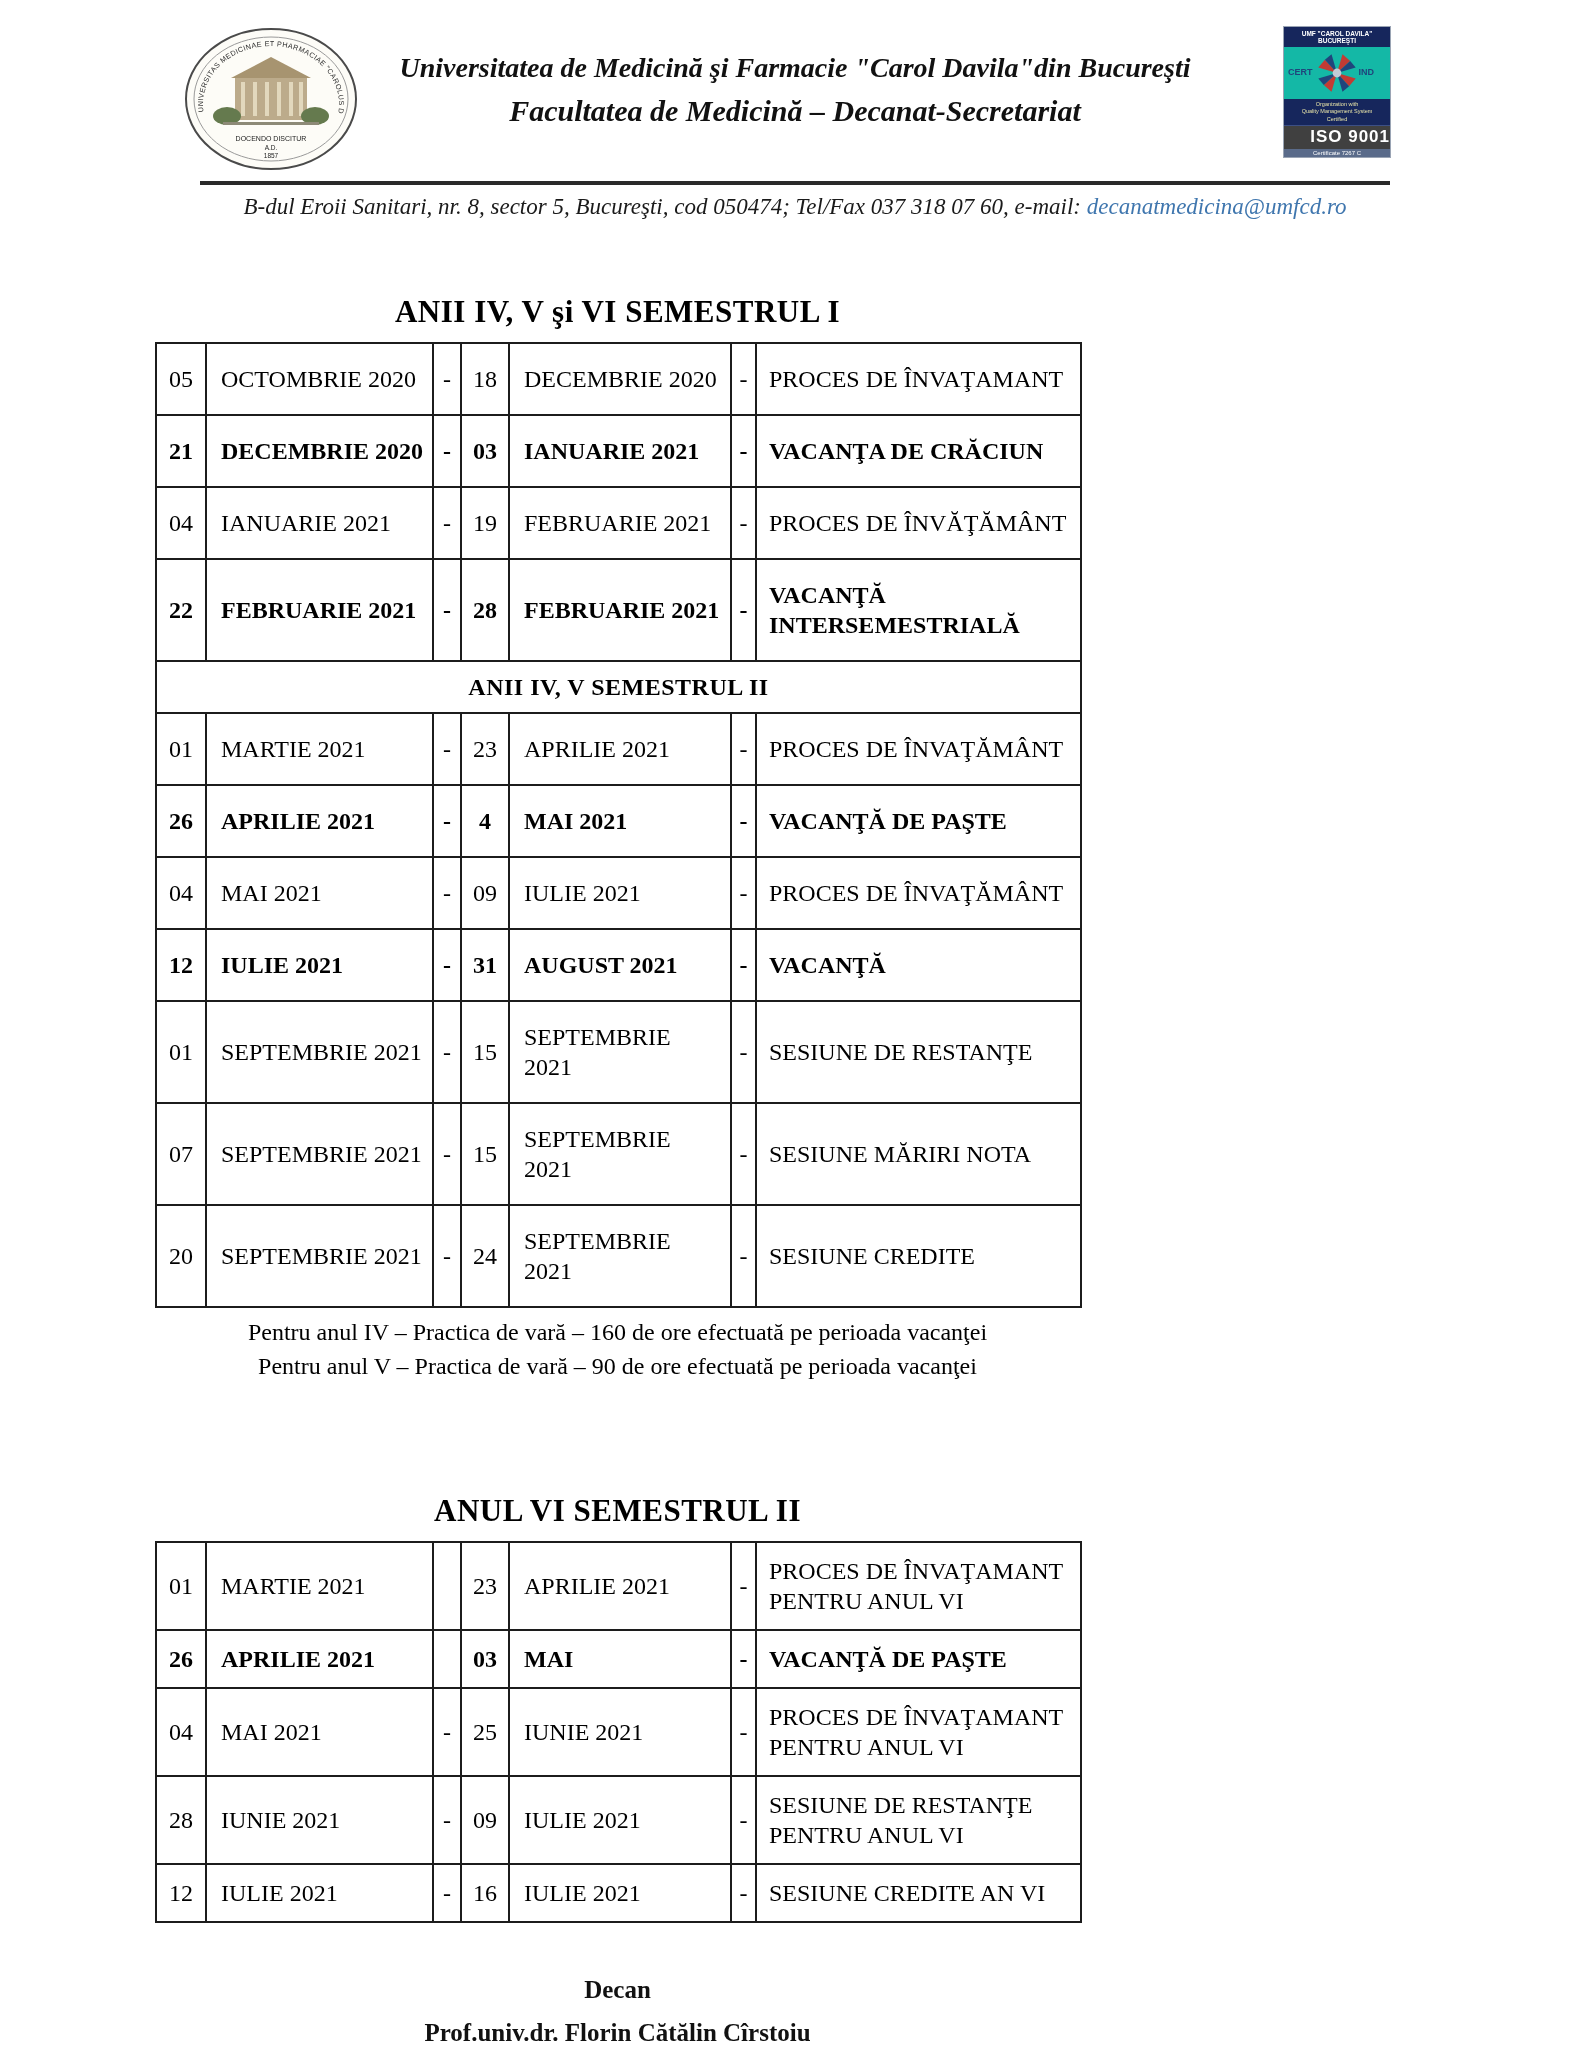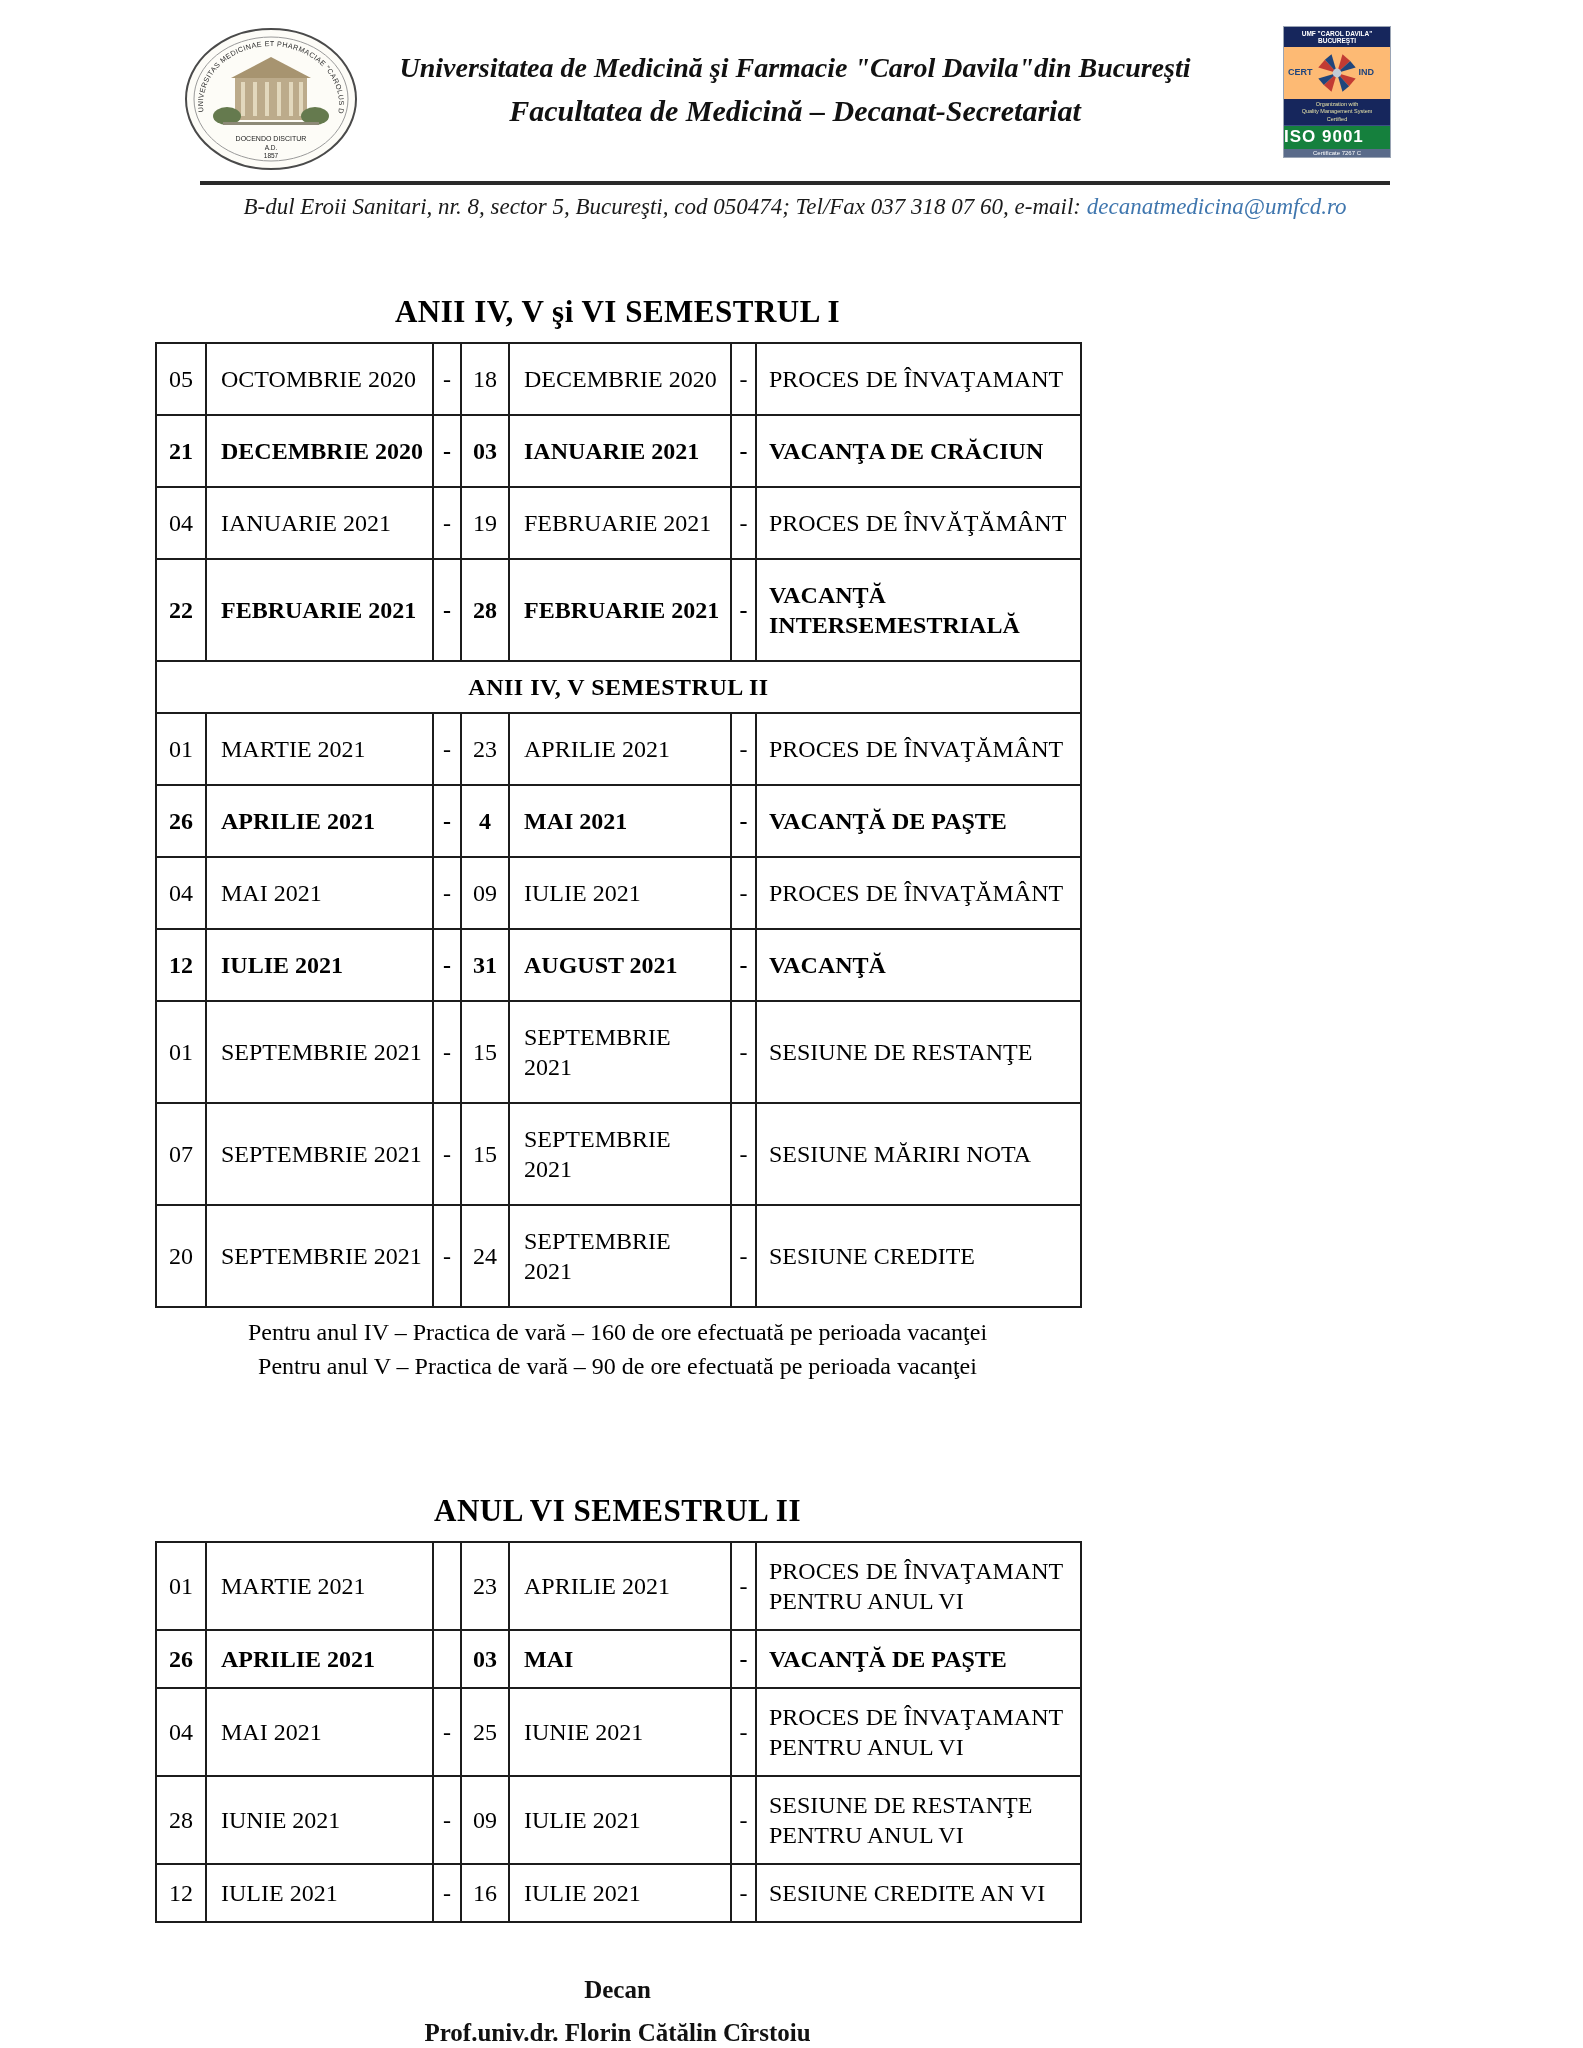--- a/index.html
+++ b/index.html
@@ -22,35 +22,35 @@
   .titles .line2 { font-size:30px; margin-top:10px; }
   .badge {
     position:absolute; left:1283px; top:26px; width:106px;
     border:1px solid #9aa4b4; font-family:"Liberation Sans", sans-serif;
   }
   .badge-top {
     background:#16265c; color:#fff; font-size:6.5px; font-weight:bold;
     text-align:center; padding:3px 1px;
   }
   .badge-mid {
-    background:#fdba74; height:52px; position:relative;
+    background:#14b8a6; height:52px; position:relative;
   }
   .badge-mid svg { position:absolute; left:31px; top:4px; }
   .badge-cert, .badge-ind {
     position:absolute; top:20px; font-size:9px; font-weight:bold; color:#20457c;
   }
   .badge-cert { left:4px; }
   .badge-ind { right:16px; }
   .badge-org {
     background:#16265c; color:#e8e4a8; font-size:5.5px; text-align:center;
     padding:2px 0; line-height:1.35;
   }
   .badge-iso {
-    background:#15803d; color:#ffffff; font-size:17px; font-weight:bold;
-    text-align:left; padding:1px 0 2px 0; letter-spacing:1px;
+    background:#404040; color:#ffffff; font-size:17px; font-weight:bold;
+    text-align:right; padding:1px 0 2px 0; letter-spacing:1px;
     border-top:1px solid #3c4f85;
   }
   .badge-certline {
     background:#5a6b8a; color:#fff; font-size:6px; text-align:center; padding:1px 0;
   }
   .header-rule {
     position:absolute; left:200px; top:181px; width:1190px; height:4px; background:#2a2a2a;
   }
   .address {
     position:absolute; left:200px; top:194px; width:1190px;

